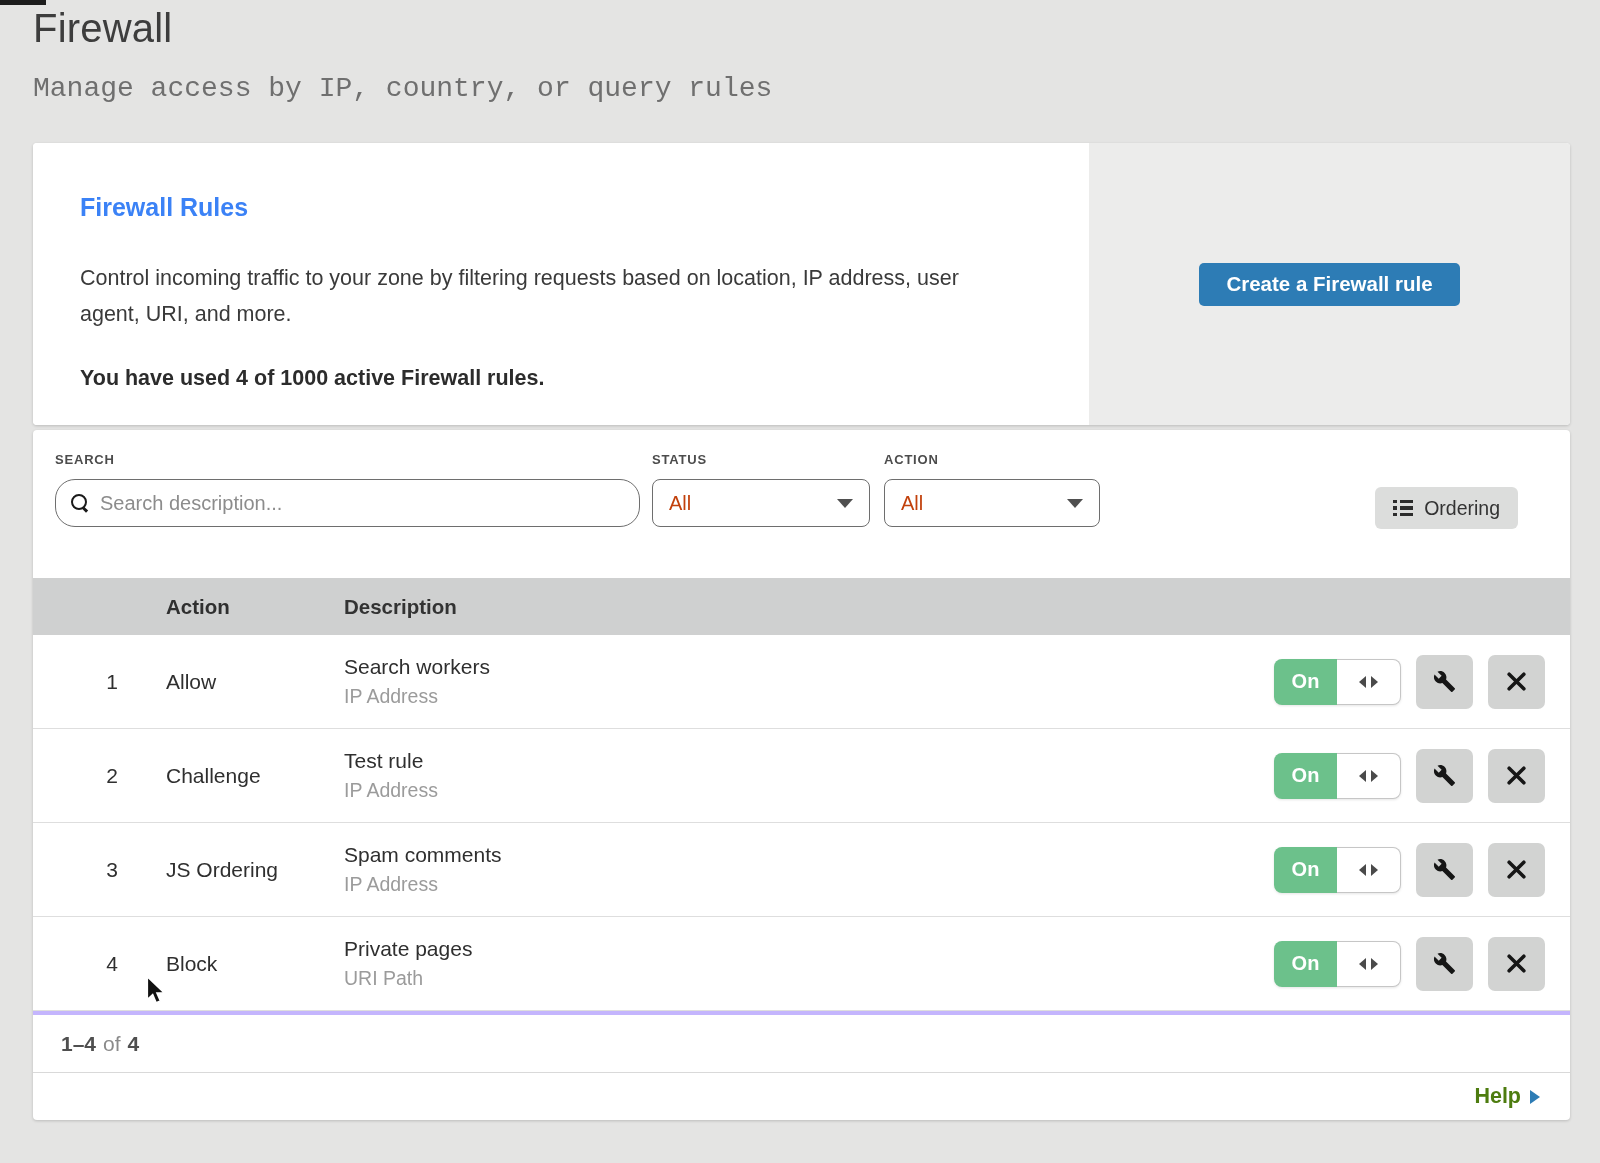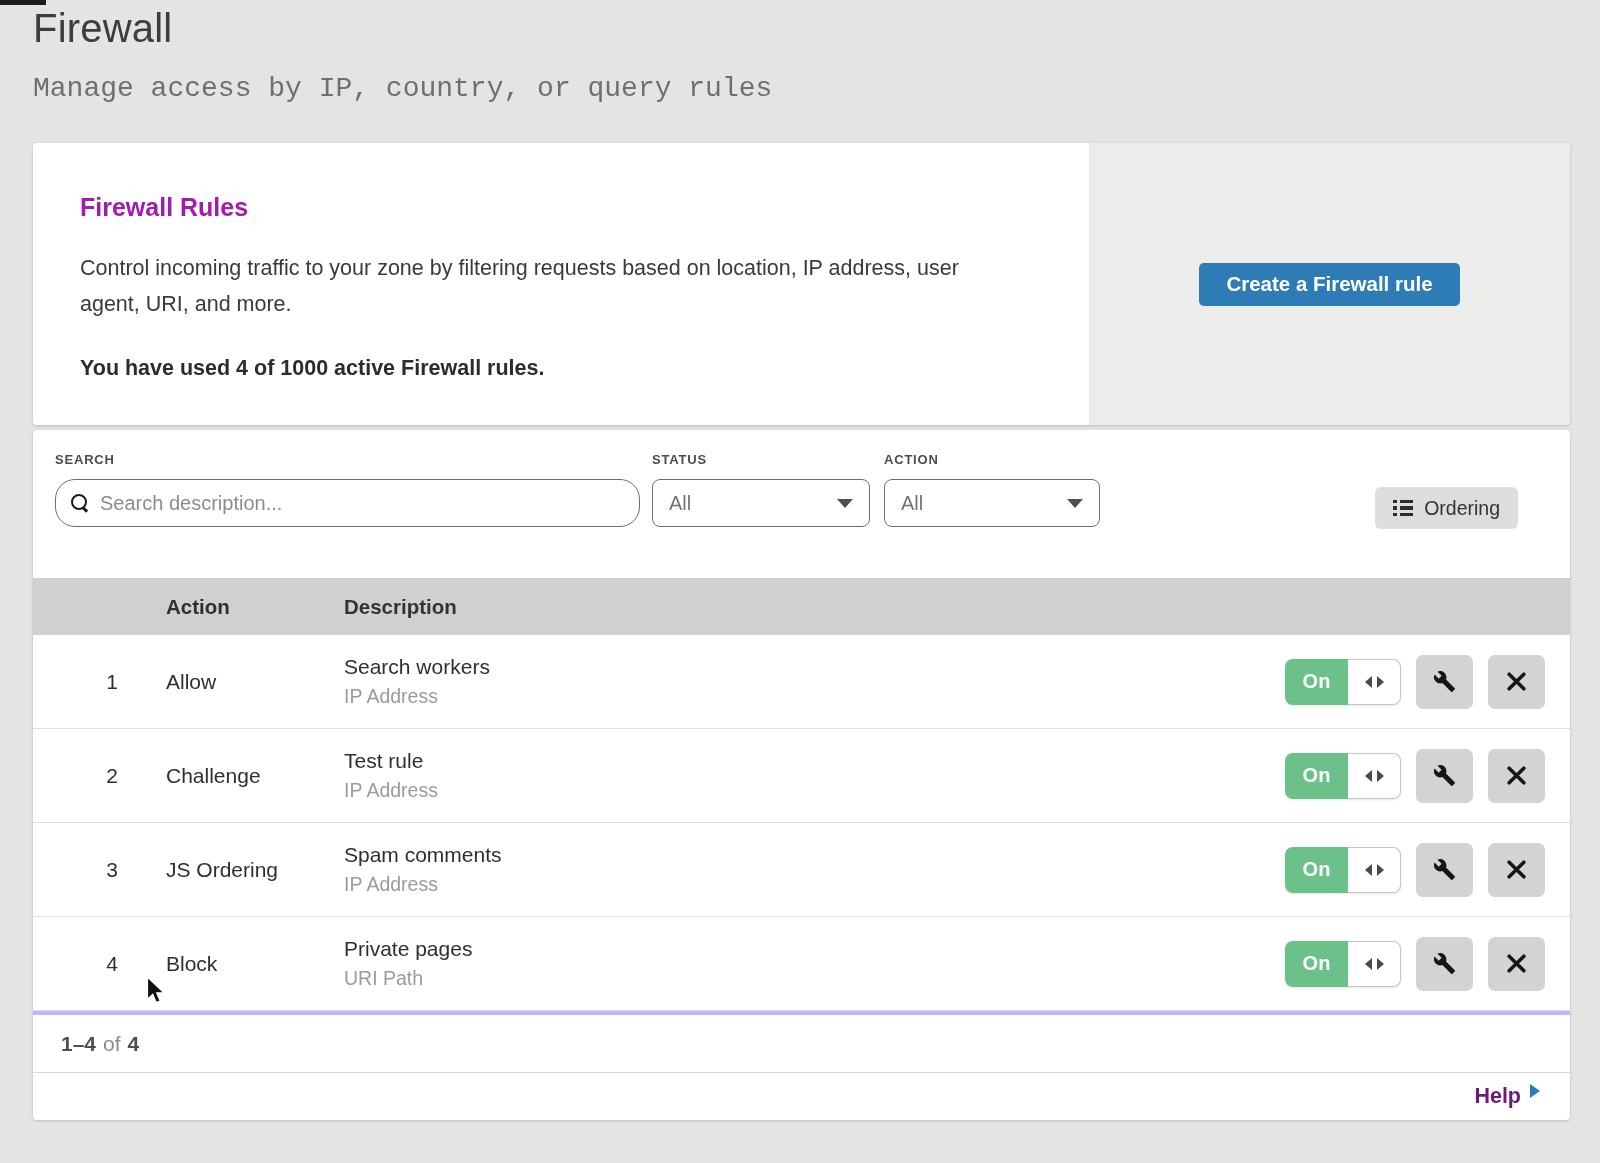--- a/index.html
+++ b/index.html
@@ -16,21 +16,21 @@
   .hdr h1 { font-size:40px; font-weight:500; color:#3d3d3d; letter-spacing:.2px; }
   .hdr .sub { margin-top:22px; font-size:28px; font-weight:400; color:#6f6f6f;font-family:Liberation Mono, monospace; }
 
   
   .card { border-radius:4px; box-shadow:0 1px 3px rgba(0,0,0,.18); }
   .card-overview {
     position:absolute; left:33px; top:143px; width:1537px; height:282px;
     display:flex; overflow:hidden; background:#fff;
   }
   .ov-left { width:1056px; background:#fff; padding:50px 70px 0 47px; }
-  .ov-left h2 { font-size:25px; font-weight:700; color:#a21caf; margin-bottom:28px; }
+  .ov-left h2 { font-size:25px; font-weight:700; color:#3b82f6; margin-bottom:38px; }
   .ov-left p.desc { font-size:21.5px; line-height:36px; color:#3a3a3a; max-width:945px; }
   .ov-left p.usage { margin-top:34px; font-size:21.5px; font-weight:700; color:#2c2c2c; }
   .ov-right { flex:1; background:#ececeb; display:flex; align-items:center; justify-content:center; }
   .btn-primary {
     background:#2d7cb5; color:#fff; border:none; border-radius:5px;
     height:43px; padding:0 27px; font-size:20.5px; font-weight:700;
     font-family:"Liberation Sans", sans-serif; cursor:pointer;
   }
 
   
@@ -60,21 +60,21 @@
     background:#1a1a1a; transform:rotate(45deg); transform-origin:0 50%;
   }
   .search-box input {
     border:none; outline:none; background:transparent; width:100%;
     font-size:20px; color:#333; font-family:"Liberation Sans", sans-serif;
   }
   .search-box input::placeholder { color:#8c8c8c; }
   .select {
     position:absolute; top:49px; height:48px; border:1.5px solid #6e6e6e;
     border-radius:8px; background:#fff; display:flex; align-items:center;
-    justify-content:space-between; padding:0 16px; font-size:20px; color:#737373;
+    justify-content:space-between; padding:0 16px; font-size:20px; color:#c2410c;
     cursor:pointer;
   }
   .caret {
     width:0; height:0; border-left:8px solid transparent;
     border-right:8px solid transparent; border-top:9px solid #4f4f4f;
   }
   .ordering {
     position:absolute; top:57px; right:52px; height:42px; padding:0 18px;
     background:#dcdddc; border:none; border-radius:6px; cursor:pointer;
     display:flex; align-items:center; gap:11px; font-size:19.5px; color:#333;
@@ -92,21 +92,21 @@
   }
   .c-num { width:133px; text-align:right; padding-right:48px; font-size:21px; color:#2f2f2f; }
   .c-action { width:178px; font-size:21px; color:#2f2f2f; }
   .thead .c-action, .thead .c-desc { font-size:20.5px; font-weight:700; }
   .c-desc { flex:1; }
   .trow { height:94px; display:flex; align-items:center; border-bottom:1px solid #dedede; flex:0 0 auto; }
   .desc-main { font-size:21px; color:#2f2f2f; }
   .desc-sub { margin-top:6px; font-size:19.5px; color:#9b9b9b; }
 
   .row-controls { margin-left:auto; display:flex; align-items:center; gap:15px; padding-right:25px; }
-  .toggle { width:116px; height:46px; display:flex; cursor:pointer; filter:drop-shadow(0 1px 1px rgba(0,0,0,.1)); }
+  .toggle { width:127px; height:46px; display:flex; cursor:pointer; filter:drop-shadow(0 1px 1px rgba(0,0,0,.1)); }
   .toggle-on {
     width:63px; background:#6cc18b; color:#fff; font-size:20px; font-weight:700;
     display:flex; align-items:center; justify-content:center; border-radius:8px 0 0 8px;
   }
   .toggle-handle {
     flex:1; background:#fff; border:1px solid #c6c6c6; border-left:none;
     border-radius:0 8px 8px 0; display:flex; align-items:center; justify-content:center; gap:5px;
   }
   .tri-l { width:0; height:0; border-top:6px solid transparent; border-bottom:6px solid transparent; border-right:7px solid #4a4a4a; }
   .tri-r { width:0; height:0; border-top:6px solid transparent; border-bottom:6px solid transparent; border-left:7px solid #4a4a4a; }
@@ -119,21 +119,21 @@
   .pagination {
     height:61px; border-top:4px solid #c4b5fd; display:flex; align-items:center;
     padding-left:28px; font-size:21px; flex:0 0 auto;
   }
   .pagination .b { font-weight:700; color:#4f4f4f; }
   .pagination .o { color:#8a8a8a; margin:0 7px; }
   .help-row {
     flex:1; border-top:1px solid #d9d9d9; display:flex; align-items:center;
     justify-content:flex-end; padding-right:30px;
   }
-  .help { display:flex; gap:9px; color:#701a75; font-size:21.5px; font-weight:700; text-decoration:none; cursor:pointer; }
+  .help { display:flex; align-items:center; gap:9px; color:#4d7c0f; font-size:21.5px; font-weight:700; text-decoration:none; cursor:pointer; }
   .help-arrow { width:0; height:0; border-top:7px solid transparent; border-bottom:7px solid transparent; border-left:10px solid #2d7cb5; }
 
   .cursor { position:absolute; left:143px; top:975px; pointer-events:none; }
 </style>
 </head>
 <body>
 
 <div class="page">
   <div class="artifact"></div>
 

